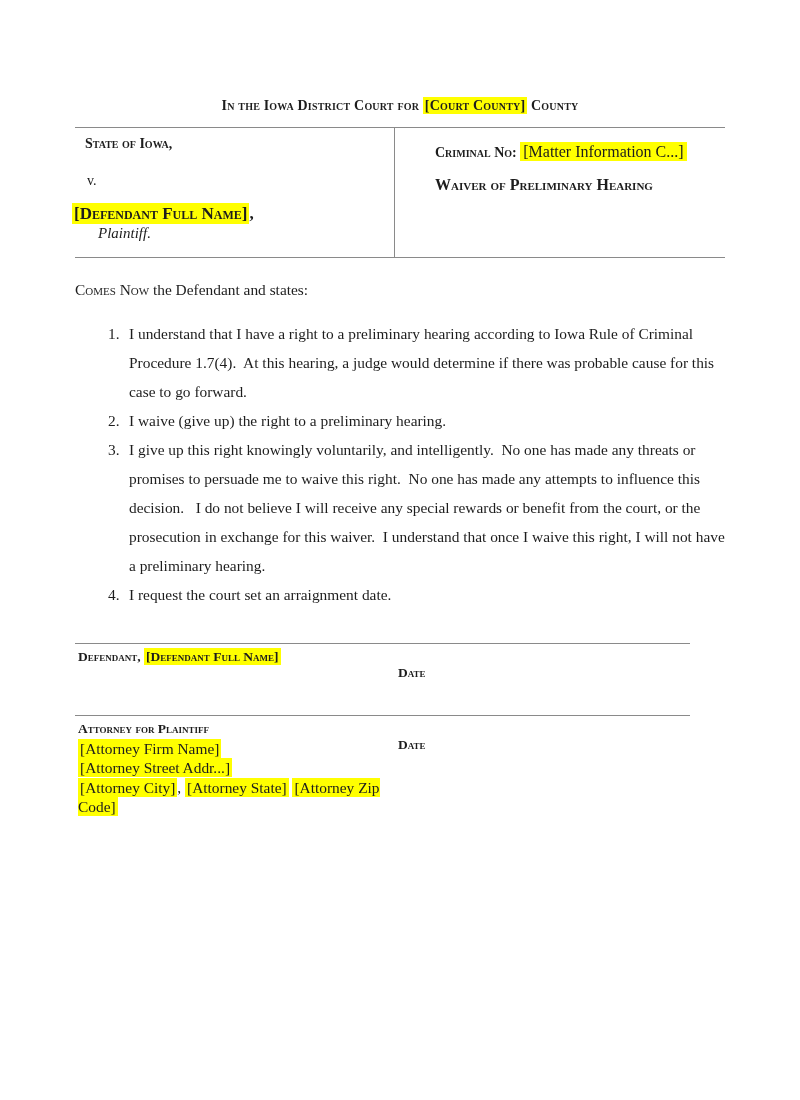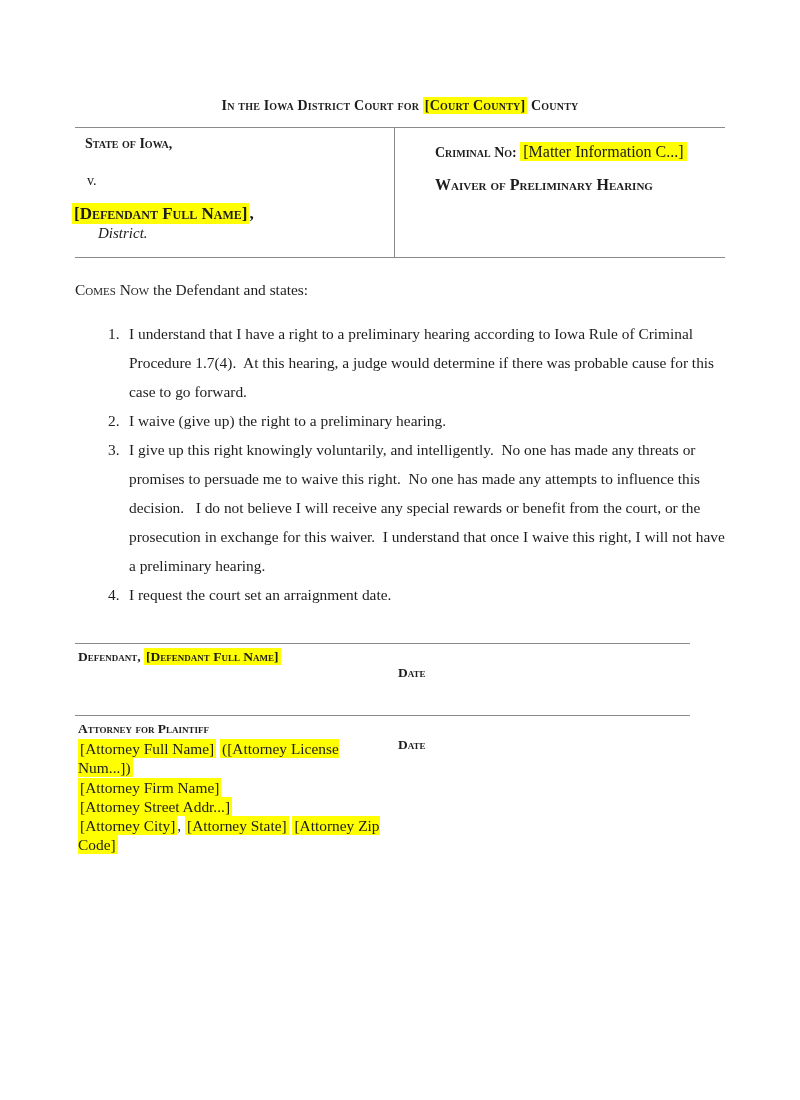--- a/index.html
+++ b/index.html
@@ -78,21 +78,21 @@
 <div class="page">
   <div class="content">
 
     <div class="doc-court-title"><span>In the Iowa District Court for </span><mark>[Court County]</mark><span> County</span></div>
 
     <div class="caption-box">
       <div class="cap-left">
         <div class="party-name scb">State of Iowa,</div>
         <div class="versus">v.</div>
         <div class="party2"><mark>[Defendant Full Name]</mark><span>,</span></div>
-        <div class="party-role">District.</div>
+        <div class="party-role">Plaintiff.</div>
       </div>
       <div class="cap-right">
         <div class="crim-line">
           <span class="scb">Criminal No: </span><mark class="crim-value">[Matter Information C...]</mark>
         </div>
         <div class="doc-type scb">Waiver of Preliminary Hearing</div>
       </div>
     </div>
 
     <p class="opening">
@@ -125,21 +125,20 @@
         </div>
         <div class="sig-cell-right">
           <div class="sig-label">Date</div>
         </div>
       </div>
 
       <div class="sig-row">
         <div class="sig-cell-left">
           <div class="sig-label">Attorney for Plaintiff</div>
           <div class="attorney-block">
-            <div class="att-line"><mark>[Attorney Full Name]</mark><span> </span><mark>([Attorney License Num...])</mark></div>
             <div class="att-line"><mark>[Attorney Firm Name]</mark></div>
             <div class="att-line"><mark>[Attorney Street Addr...]</mark></div>
             <div class="att-line"><mark>[Attorney City]</mark><span>, </span><mark>[Attorney State]</mark><span> </span><mark>[Attorney Zip Code]</mark></div>
           </div>
         </div>
         <div class="sig-cell-right">
           <div class="sig-label">Date</div>
         </div>
       </div>
     </div>

